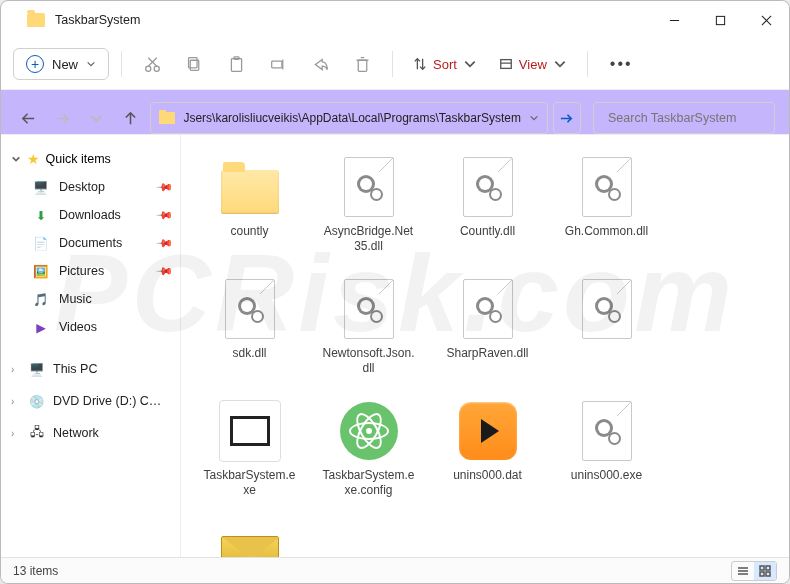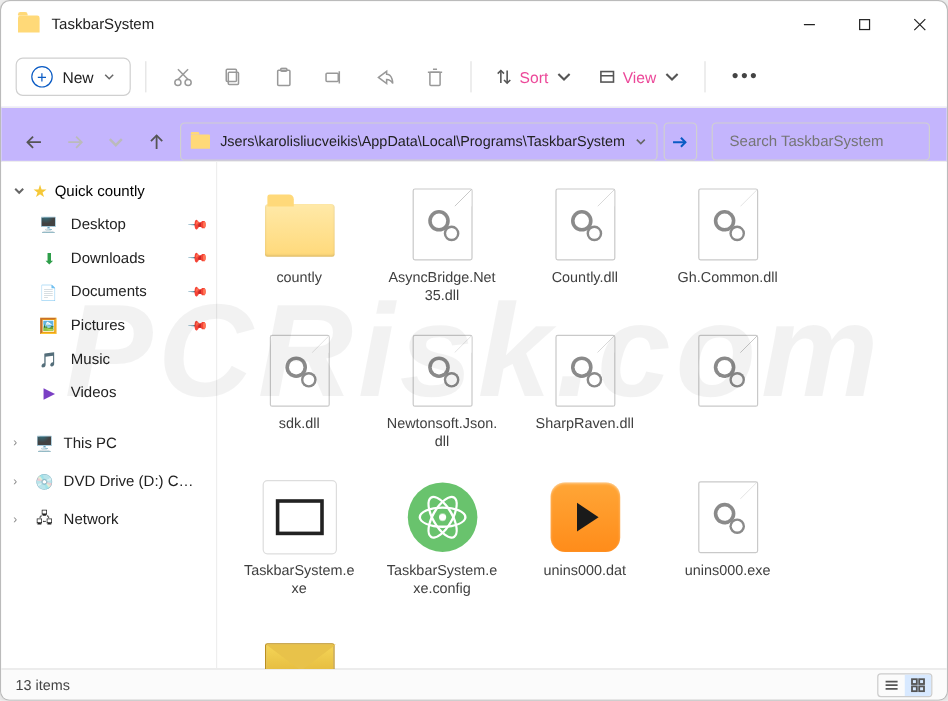--- a/index.html
+++ b/index.html
@@ -1,33 +1,33 @@
 <!DOCTYPE html>
 <html><head>
 <meta charset="utf-8">
 <style>
 * { margin: 0; padding: 0; box-sizing: border-box; font-family: "Segoe UI", Arial, sans-serif; }
 body { background: #f0f0f0; width: 790px; height: 584px; overflow: hidden; position: relative; }
 .window { width: 790px; height: 584px; background: #fff; border: 1px solid #bbb; border-radius: 8px; overflow: hidden; display: flex; flex-direction: column; box-shadow: 0 2px 8px rgba(0,0,0,0.1); }
 
-.titlebar { height: 38px; display: flex; align-items: center; padding: 0 0 0 14px; background: #fff; border-top-left-radius: 8px; border-top-right-radius: 8px; }
+.titlebar { height: 38px; display: flex; align-items: center; padding: 0 0 0 14px; background: #fff; border-top-left-radius: 8px; border-top-right-radius: 8px; margin-left: 12px; }
 .titlebar .title-icon { width: 18px; height: 14px; background: #ffd978; border-radius: 2px 2px 0 0; position: relative; margin-right: 10px; }
 .titlebar .title-icon:before { content:""; position:absolute; top:-3px; left:0; width:8px; height:3px; background:#ffd978; border-radius:2px 2px 0 0; }
 .titlebar .title-text { font-size: 12.5px; color: #222; flex: 1; }
 .win-controls { display: flex; height: 100%; }
 .win-btn { width: 46px; height: 100%; display: flex; align-items: center; justify-content: center; cursor: pointer; }
 .win-btn svg { width: 11px; height: 11px; stroke: #222; fill: none; stroke-width: 1.1; }
 
 .toolbar { height: 50px; display: flex; align-items: center; padding: 0 12px; gap: 6px; background: #fff; }
 .new-btn { display: flex; align-items: center; border: 1px solid #d0d0d0; border-radius: 6px; padding: 6px 12px; gap: 8px; cursor: pointer; font-size: 13px; color: #222; }
 .new-btn .circle-plus { width: 18px; height: 18px; border-radius: 50%; border: 1.5px solid #0a5bc4; display: flex; align-items: center; justify-content: center; color: #0a5bc4; font-size: 14px; line-height: 1; }
 .tb-divider { width: 1px; height: 26px; background: #e2e2e2; margin: 0 6px; }
 .tb-icon { width: 36px; height: 36px; display: flex; align-items: center; justify-content: center; border-radius: 4px; cursor: pointer; color: #999; }
 .tb-icon svg { width: 17px; height: 17px; stroke: #999; fill: none; stroke-width: 1.5; }
-.sort-view { display: flex; align-items: center; font-size: 13px; color: #ec4899; gap: 6px; border-radius: 4px; padding: 6px 8px; cursor: pointer; }
+.sort-view { display: flex; align-items: center; font-size: 13px; color: #b91c1c; gap: 6px; border-radius: 4px; padding: 6px 8px; cursor: pointer; }
 .sort-view svg { width: 14px; height: 14px; stroke: #555; fill: none; stroke-width: 1.5; }
 .dots { font-size: 16px; letter-spacing: 2px; color: #444; cursor: pointer; padding: 6px 10px; }
 
 .navbar { height: 46px; display: flex; align-items: flex-end; padding: 0 14px; gap: 6px; border-top: 1px solid #eee; border-bottom: 1px solid #eee; background: #c4b5fd; }
 .nav-arrow { width: 32px; height: 32px; display: flex; align-items: center; justify-content: center; cursor: pointer; border-radius: 4px; }
 .nav-arrow svg { width: 15px; height: 15px; stroke: #555; fill: none; stroke-width: 1.6; }
 .nav-arrow.disabled svg { stroke: #bbb; }
 .addr { flex: 1; height: 32px; border: 1px solid #d0d0d0; border-radius: 4px; display: flex; align-items: center; padding: 0 8px; gap: 8px; font-size: 12px; }
 .addr .folder-tiny { width: 16px; height: 12px; background:#ffd978; border-radius:1px 1px 0 0; position:relative; flex-shrink:0; }
 .addr .folder-tiny:before{content:"";position:absolute;top:-2px;left:0;width:7px;height:2px;background:#ffd978;border-radius:1px 1px 0 0;}
@@ -246,21 +246,21 @@
     </div>
   </div>
 
   <div class="body">
     <div class="sidebar">
       <div class="qa-header">
         <svg viewBox="0 0 12 12">
             <polyline points="2,4 6,8 10,4"></polyline>
           </svg>
         <span class="star">★</span>
-        <span>Quick countly</span>
+        <span>Quick items</span>
       </div>
       <div id="qa-items">
           <div class="side-item">
             <span class="side-icon" style="color:#3aa6e8">🖥️</span>
     <span>Desktop</span>
     <span class="pin">📌</span>
           </div>
           <div class="side-item">
             <span class="side-icon" style="color:#2e9e4a">⬇</span>
     <span>Downloads</span>

